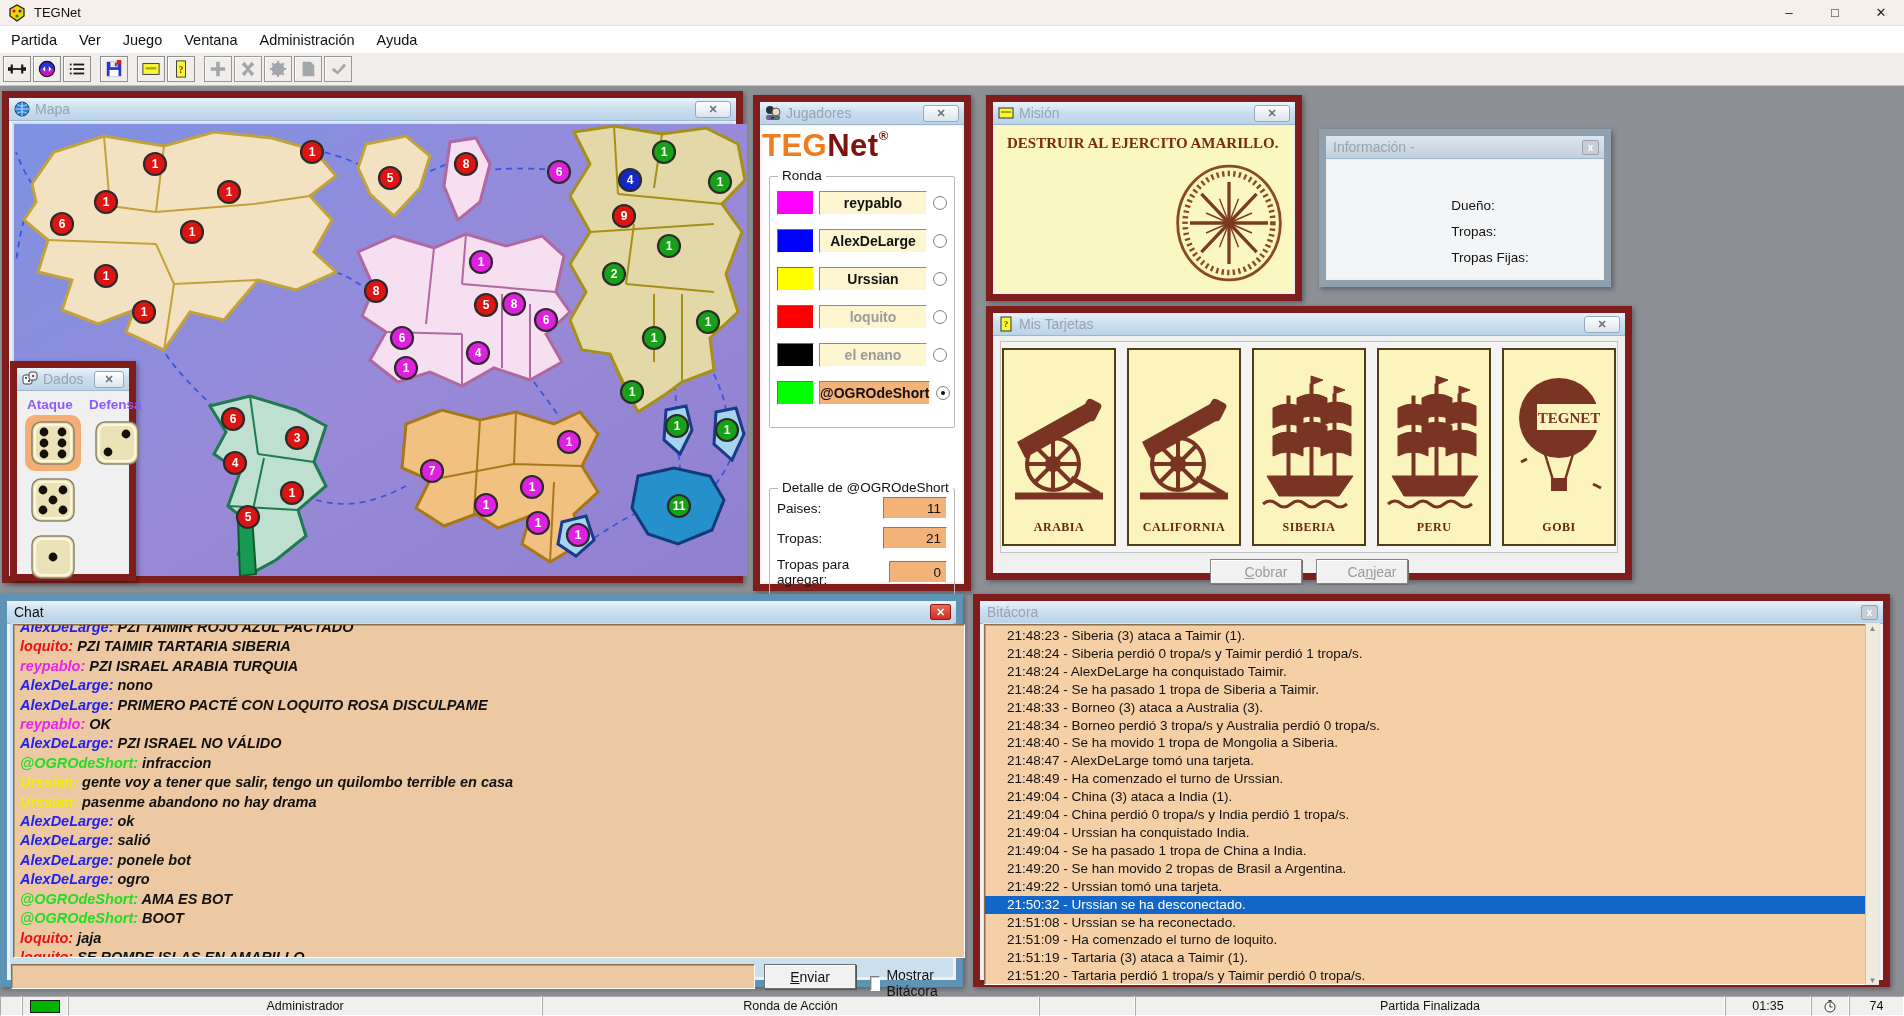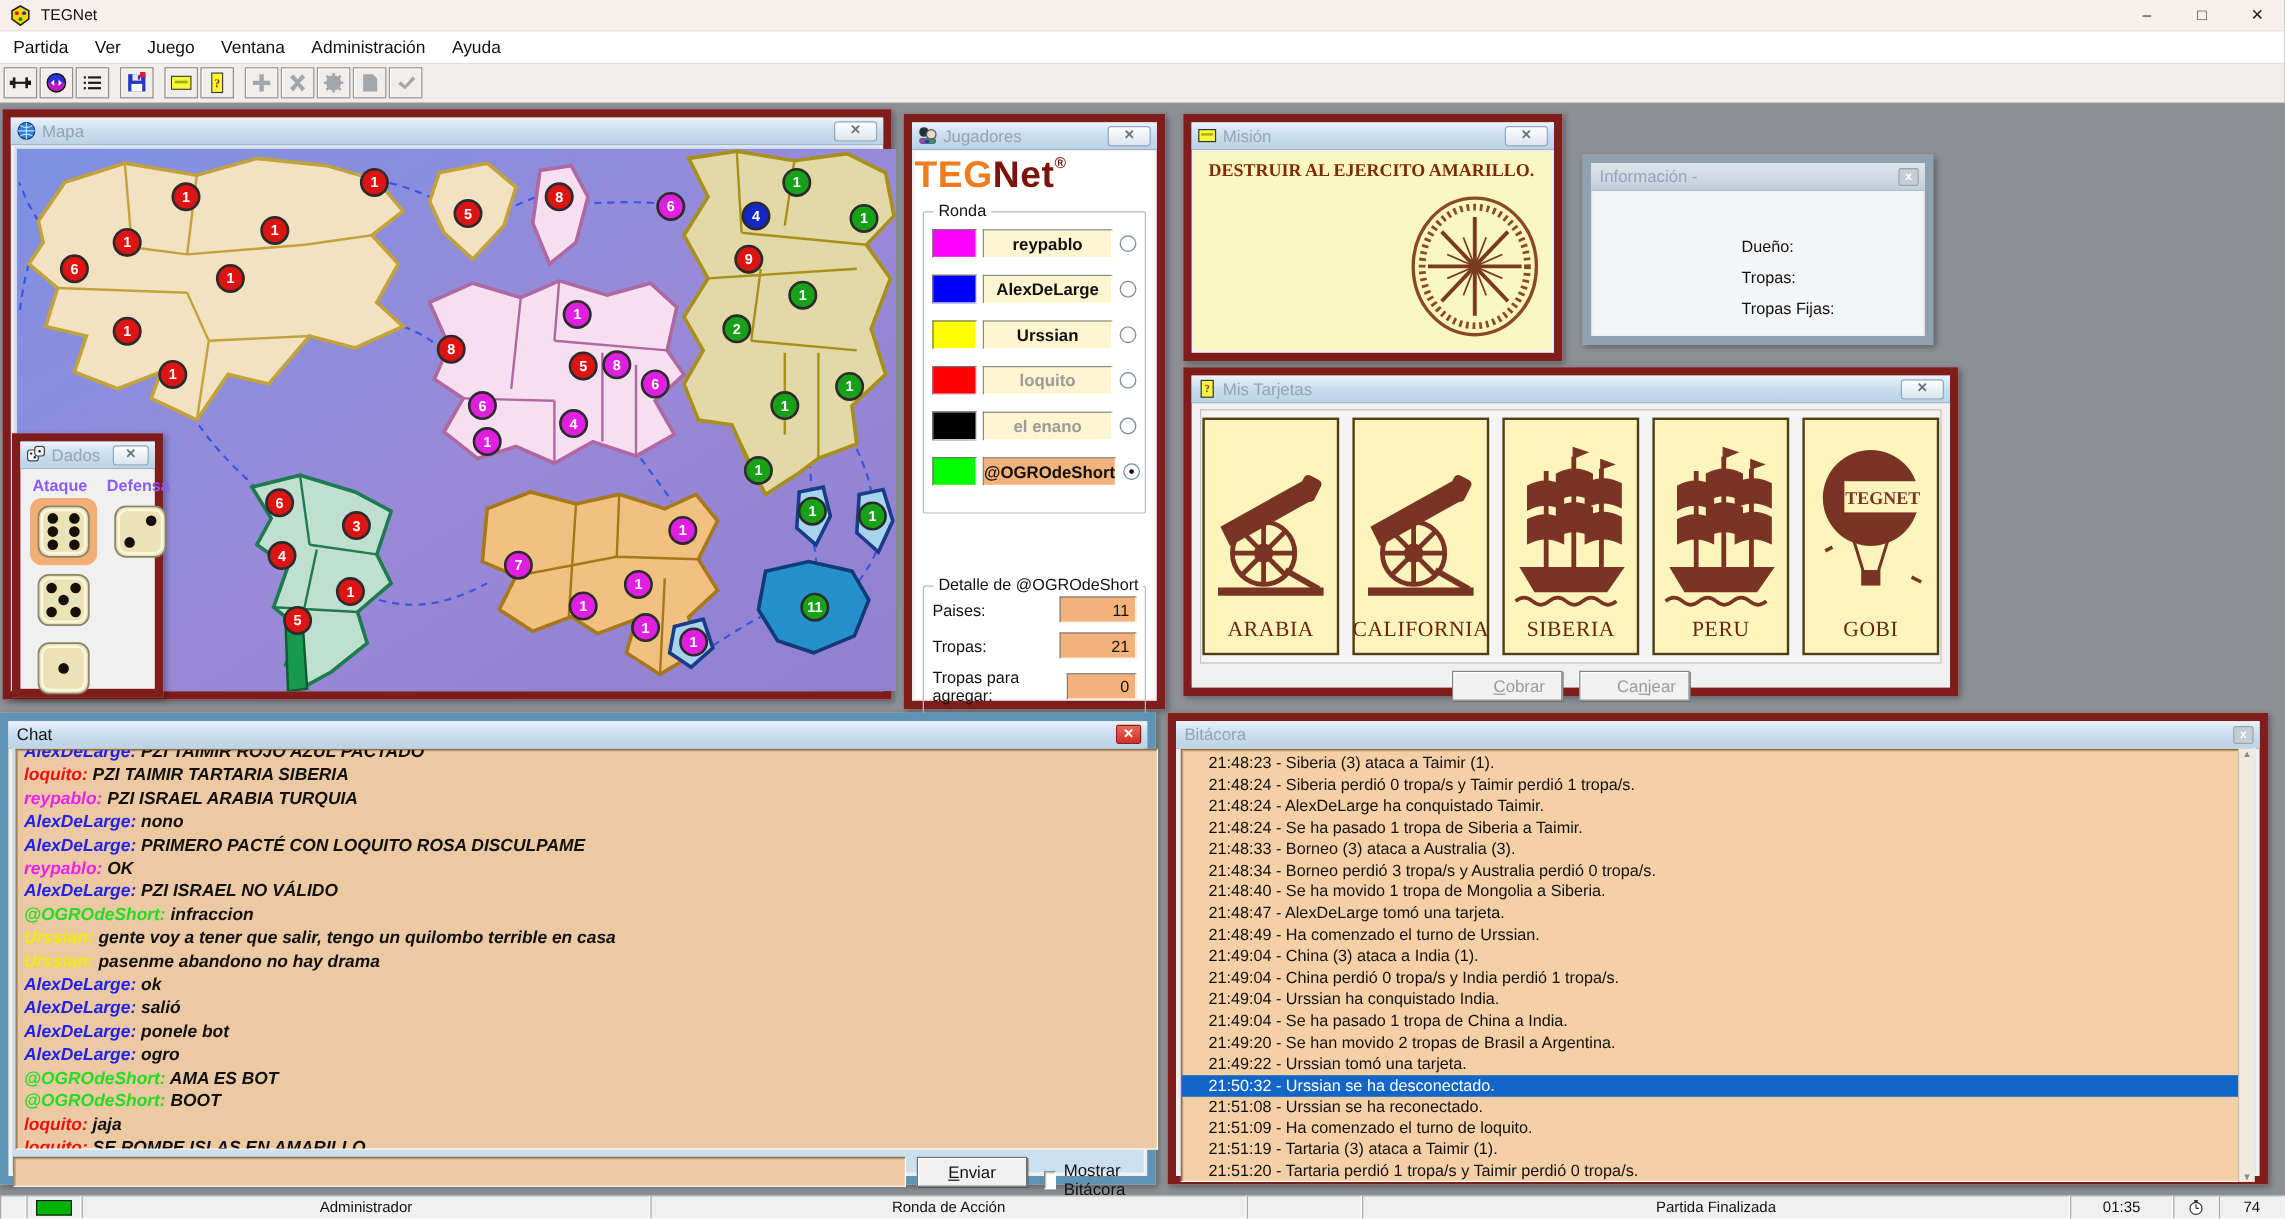--- a/index.html
+++ b/index.html
@@ -70,21 +70,21 @@
   #w-info{border-color:#8fa0ae;}
   #w-info .win-tb{background:linear-gradient(#dde6ee,#c2cfdb);}
   #w-info .body{position:absolute;inset:24px 2px 2px 2px;background:#f4f5f6;}
   .info-label{position:absolute;left:45%;font-size:13.5px;color:#111;}
 
   
   #w-tar .body{position:absolute;inset:24px 2px 2px 2px;background:#f0f0f0;}
   .cards-panel{position:absolute;left:5px;top:4px;right:5px;height:212px;background:#f4f4f4;border:1px solid #c3c3c3;display:flex;gap:11px;justify-content:center;align-items:center;}
   .card{width:114px;height:198px;background:#fbf5bd;border:2px solid #4f3e17;display:flex;flex-direction:column;align-items:center;}
   .card svg{flex:1;width:100px;margin-top:8px;}
-  .card-label{font-family:"Liberation Serif",serif;font-weight:400;font-size:18px;color:#6b2410;letter-spacing:.5px;margin-bottom:9px;}
+  .card-label{font-family:"Liberation Serif",serif;font-weight:700;font-size:12px;color:#6b2410;letter-spacing:.5px;margin-bottom:9px;}
   .tar-btns{position:absolute;left:0;right:0;top:222px;display:flex;justify-content:center;gap:14px;}
   .gbtn{width:92px;height:25px;background:#f1f1f1;border:1px solid #858585;box-shadow:inset 1px 1px 0 #fff,1px 1px 0 #6f6f6f;color:#9b9b9b;font-size:14px;display:flex;align-items:center;justify-content:center;padding-left:20px;}
 
   
   #w-chat{border-color:#5f93b5;}
   #w-chat .body{position:absolute;inset:22px 3px 3px 3px;background:#cbe0ef;}
   .chat-area{position:absolute;left:3px;top:1px;width:952px;height:334px;background:#ecc9a2;overflow:hidden;padding:0 6px;font-style:italic;}
   .msg{font-size:14.5px;font-weight:700;line-height:19.4px;color:#111;white-space:nowrap;}
   .chat-input{position:absolute;left:1px;top:341px;width:744px;height:25px;background:#ecc9a2;}
   .chat-send{position:absolute;left:754px;top:341px;width:92px;height:25px;background:#f1f1f1;border:1px solid #6f6f6f;box-shadow:inset 1px 1px 0 #fff,1px 1px 0 #555;font-size:14px;color:#111;display:flex;align-items:center;justify-content:center;}

